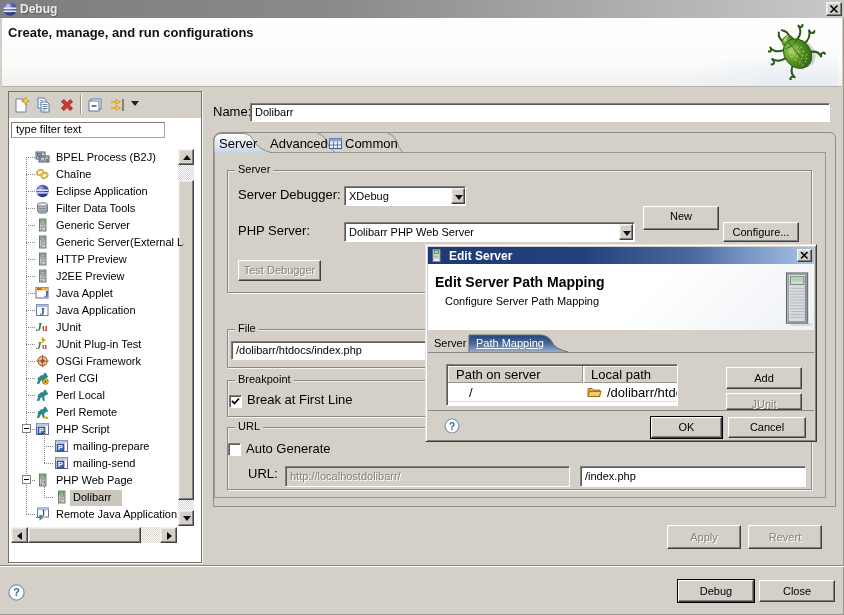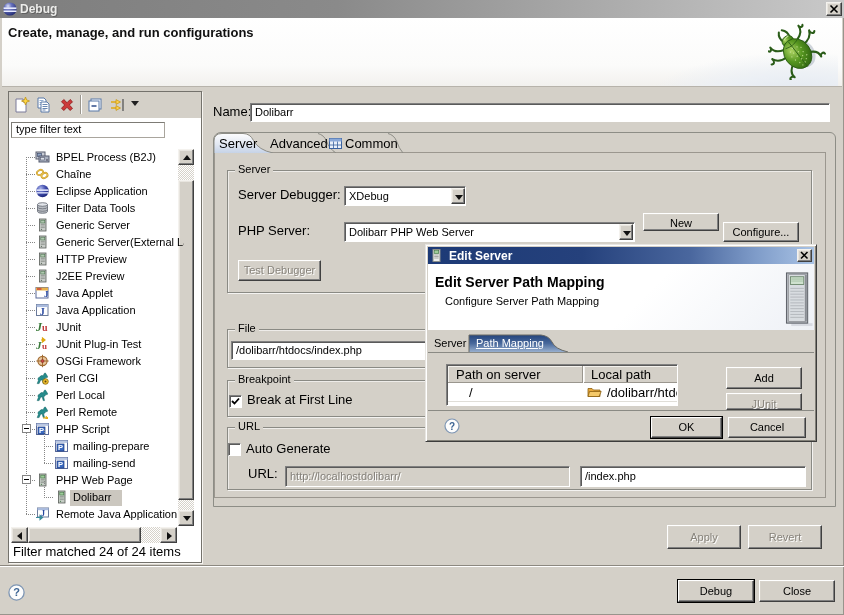--- a/index.html
+++ b/index.html
@@ -138,21 +138,20 @@
   <div class="sb" style="left:169px;top:88px;width:16px;height:320px"></div>
 
   <div class="ab dith" style="left:2px;top:435px;width:166px;height:16px"></div>
   <div class="sb" style="left:2px;top:435px;width:17px;height:16px">
         <div class="ab" style="left:5px;top:4px;border-top:4px solid transparent;border-bottom:4px solid transparent;border-right:5px solid #101010"></div>
       </div>
   <div class="sb" style="left:151px;top:435px;width:17px;height:16px">
         <div class="ab" style="left:6px;top:4px;border-top:4px solid transparent;border-bottom:4px solid transparent;border-left:5px solid #101010"></div>
       </div>
   <div class="sb" style="left:19px;top:435px;width:113px;height:16px"></div>
-  <div class="ab t11" style="left:4px;top:451px">Filter matched 24 of 24 items</div>
 </div>
 
 <div class="ab" id="tree" style="left:5px;top:0;width:179px;height:598px;overflow:hidden">
       <div class="dotv" style="left:21px;top:157px;height:358px"></div>
       <div class="doth" style="left:21px;top:157px;width:9px"></div>
       <svg style="position:absolute;left:30px;top:150px" width="15" height="14" viewBox="0 0 15 14">
         <rect x="1" y="2" width="9" height="7" fill="#c9cdd6" stroke="#5a5f6e"></rect>
         <rect x="2.5" y="3.5" width="4" height="3" fill="#8fa3c4" stroke="#44506e" stroke-width="0.7"></rect>
         <rect x="4" y="6" width="10" height="6" fill="#aab1c0" stroke="#555b6e"></rect>
         <rect x="5.5" y="7.5" width="4" height="2.5" fill="#dde2ea" stroke="#555b6e" stroke-width="0.6"></rect>
@@ -368,21 +367,21 @@
 <div class="ab t11" style="left:238px;top:186px">Server Debugger:</div>
 <div class="fld" style="left:344px;top:186px;width:122px;height:20px;line-height:18px">XDebug</div>
 <div class="sb" style="left:451px;top:188px;width:14px;height:16px">
       <div class="ab" style="left:3px;top:6px;border-left:4px solid transparent;border-right:4px solid transparent;border-top:5px solid #101010"></div>
     </div>
 <div class="ab t11" style="left:238px;top:222px">PHP Server:</div>
 <div class="fld" style="left:344px;top:222px;width:291px;height:20px;line-height:18px">Dolibarr PHP Web Server</div>
 <div class="sb" style="left:619px;top:224px;width:14px;height:16px">
       <div class="ab" style="left:3px;top:6px;border-left:4px solid transparent;border-right:4px solid transparent;border-top:5px solid #101010"></div>
     </div>
-<div class="btn" style="left:643px;top:213px;width:76px;height:18px;line-height:18px">New</div>
+<div class="btn" style="left:643px;top:206px;width:76px;height:24px;line-height:18px">New</div>
 <div class="btn" style="left:723px;top:222px;width:76px;height:20px;line-height:18px">Configure...</div>
 <div class="btn dis" style="left:238px;top:260px;width:83px;height:21px;line-height:19px">Test Debugger</div>
 
 <div class="grp" style="left:227px;top:329px;width:585px;height:39px">
       <div class="glb">File</div>
     </div>
 <div class="fld" style="left:231px;top:341px;width:577px;height:19px;line-height:17px">/dolibarr/htdocs/index.php</div>
 
 <div class="grp" style="left:227px;top:380px;width:585px;height:37px">
       <div class="glb">Breakpoint</div>

